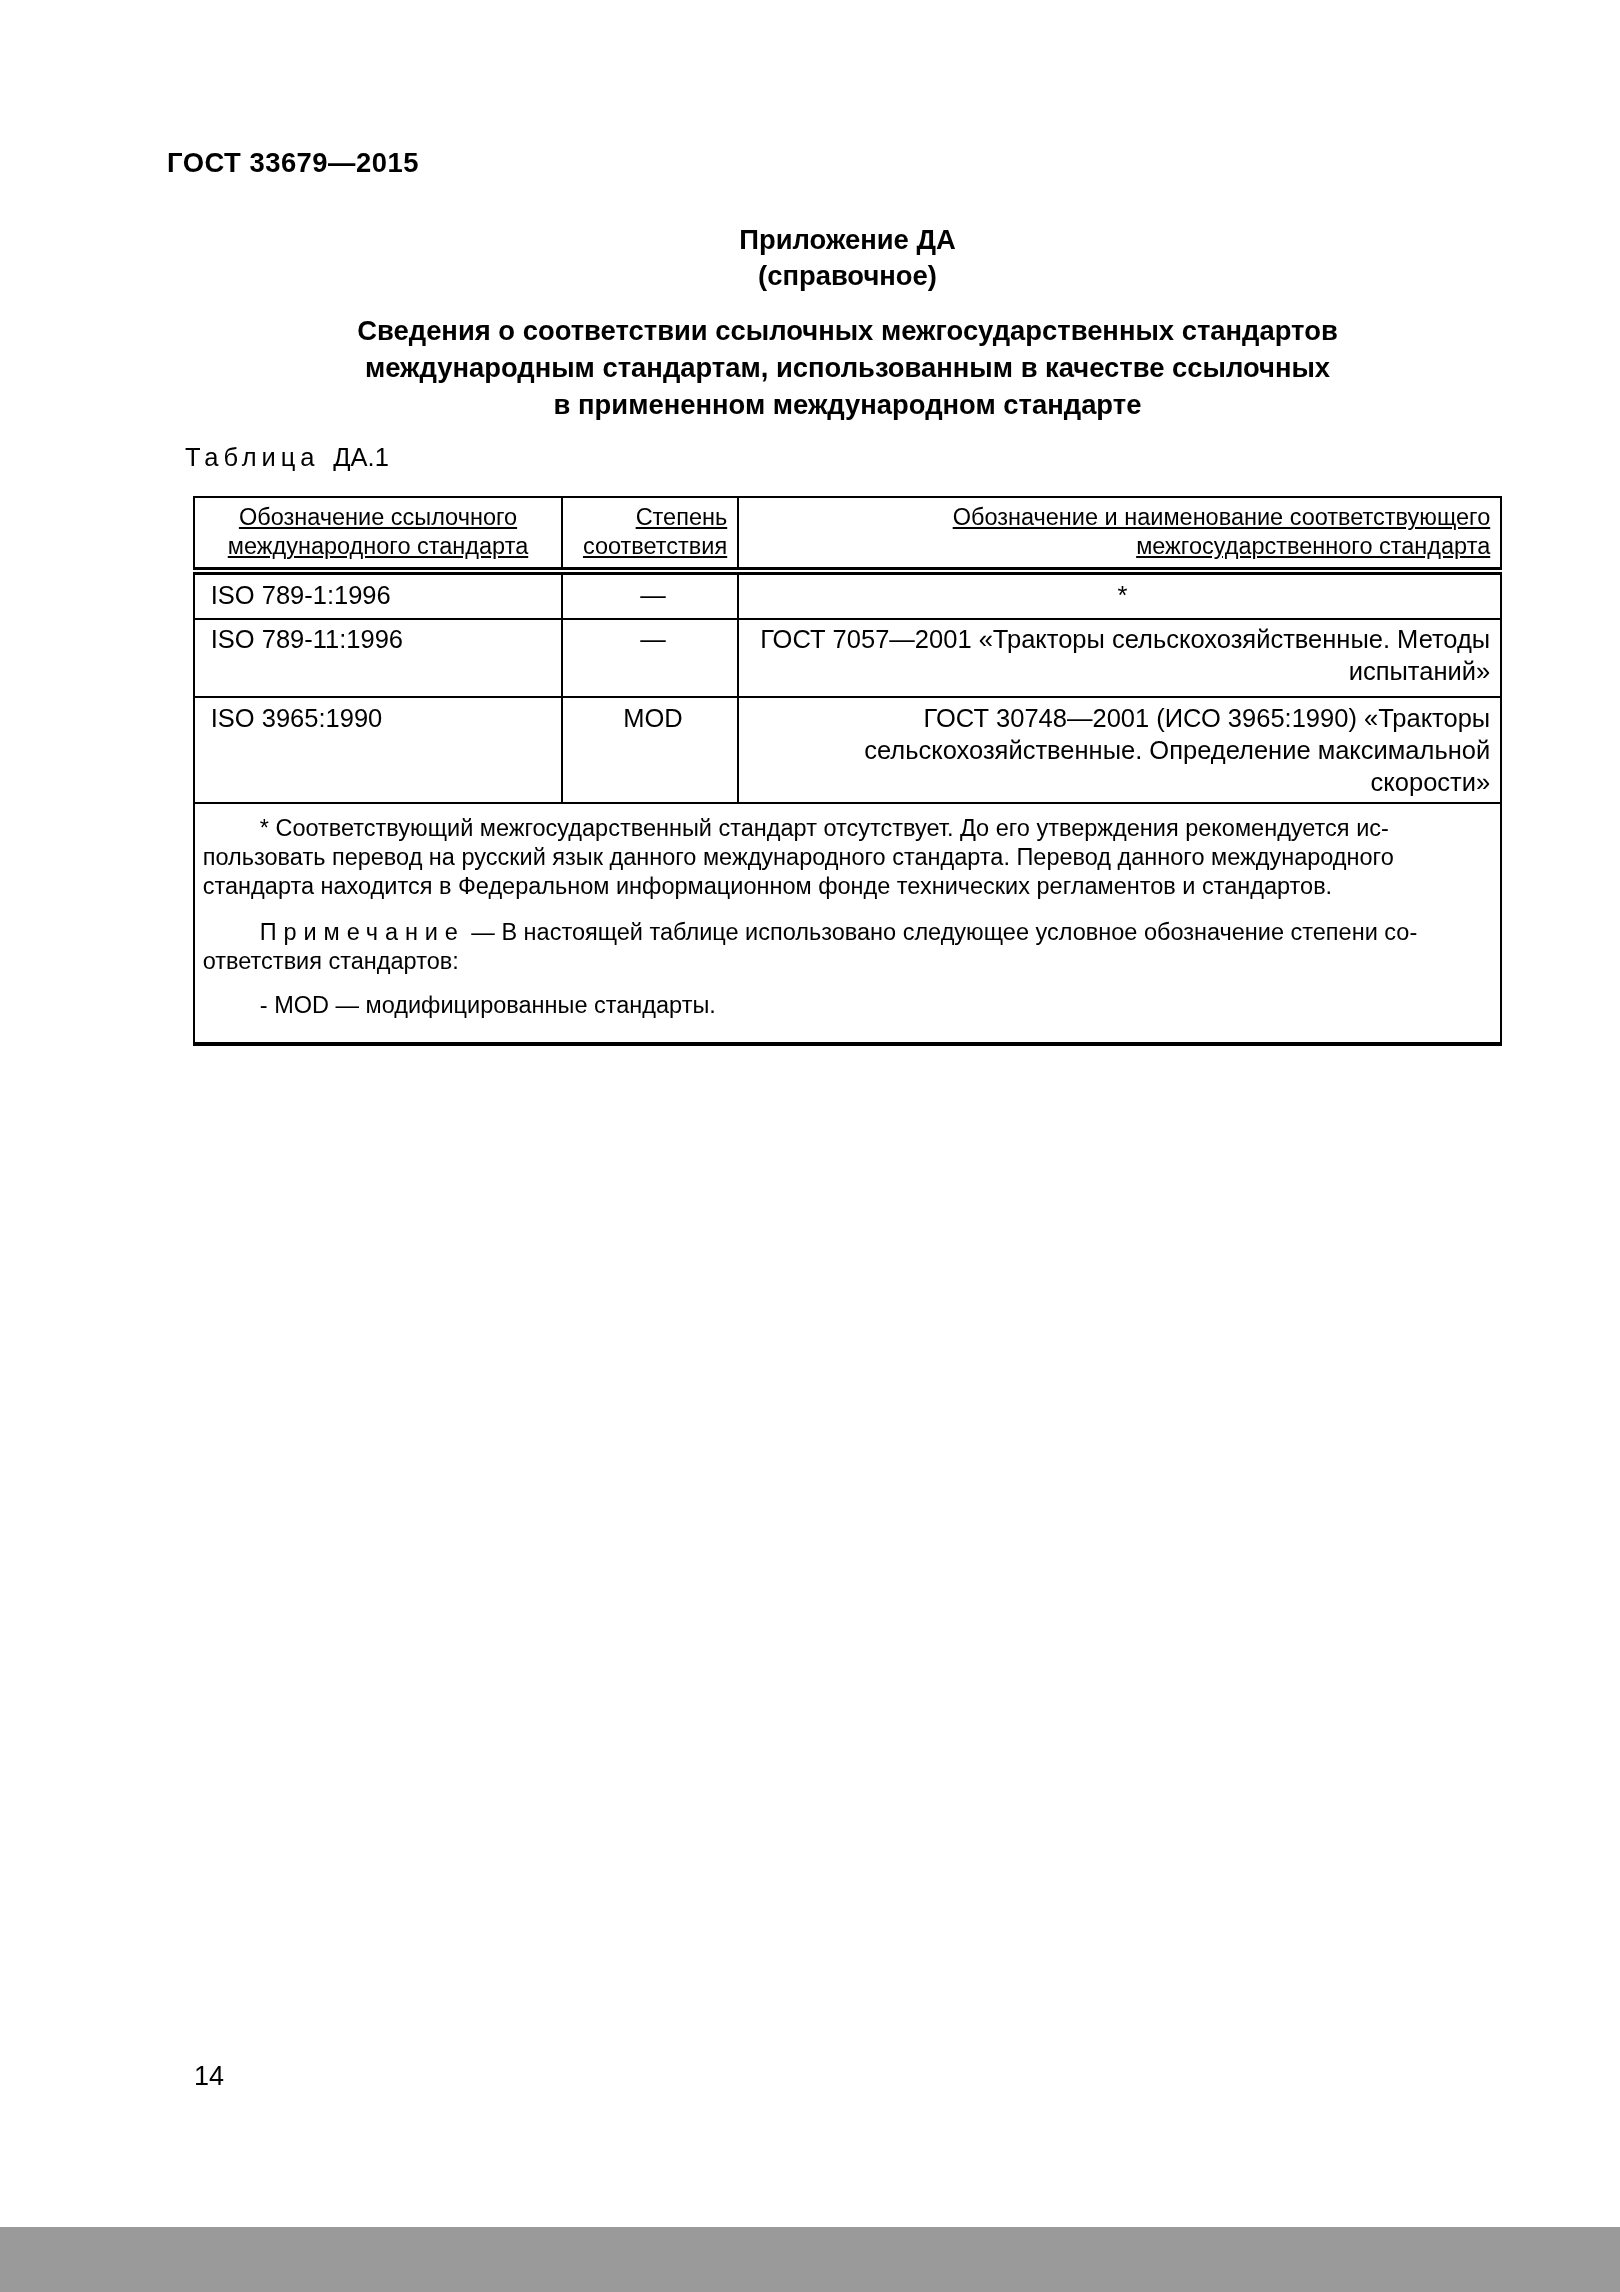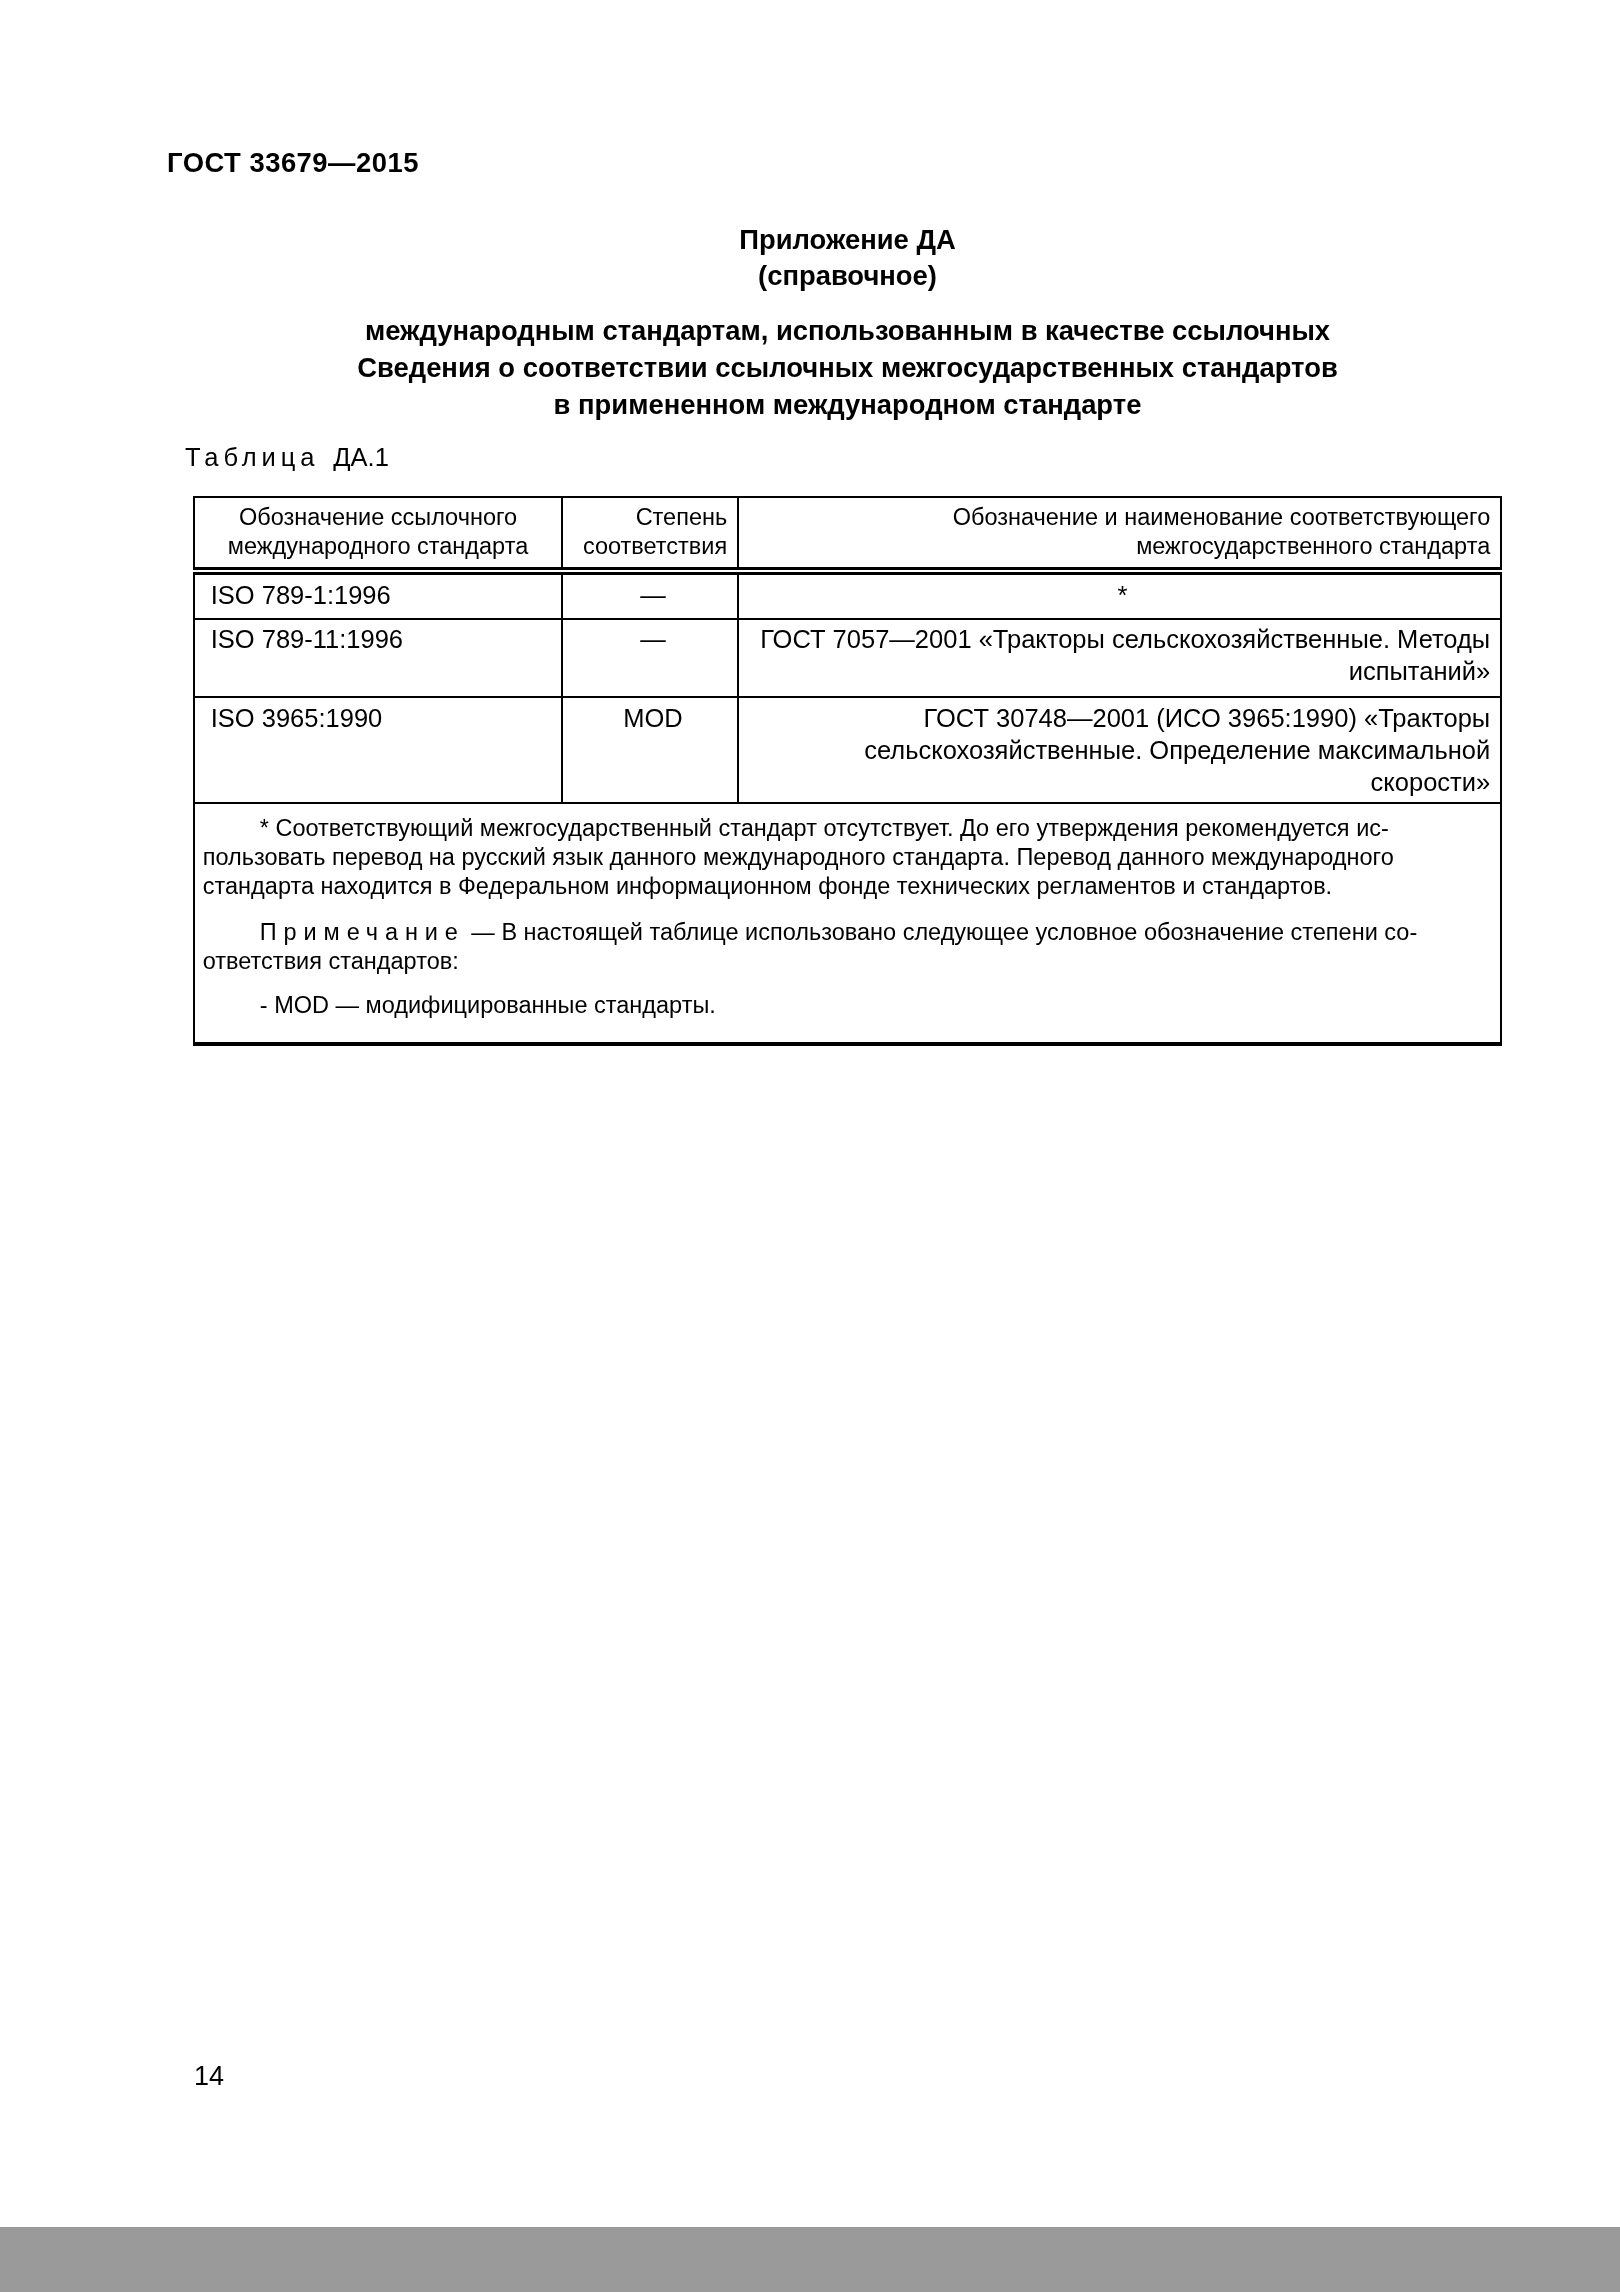--- a/index.html
+++ b/index.html
@@ -34,20 +34,21 @@
     font-size:25.5px;
     border:2.9px solid #000;
     border-bottom:4.9px solid #000;
   }
   table.gost th{
     font-weight:normal;font-size:23.5px;line-height:29px;
     text-align:center;vertical-align:middle;
     padding:3.9px 9.8px;
     height:61px;
     border-bottom:8.8px double #000;
+    text-decoration:underline;
   }
   table.gost th + th, td.vline{
     border-left:2px solid #000;
     text-align:right;
   }
   table.gost td{
     vertical-align:top;line-height:32px;
     padding:3.9px 9.8px 3.9px 15.7px;
     border-top:2px solid #000;
     margin-left:24px;
@@ -77,22 +78,22 @@
 <div class="page">
 
   <div class="doc-number">ГОСТ 33679—2015</div>
 
   <div class="appendix-block">
     <div>Приложение ДА</div>
     <div>(справочное)</div>
   </div>
 
   <div class="appendix-title">
+    <div>Сведения о соответствии ссылочных межгосударственных стандартов</div>
     <div>международным стандартам, использованным в качестве ссылочных</div>
-    <div>Сведения о соответствии ссылочных межгосударственных стандартов</div>
     <div>в примененном международном стандарте</div>
   </div>
 
   <div class="table-caption">
     <span class="spread-word">Таблица</span><span>ДА.1</span>
   </div>
 
   <table class="gost">
     <colgroup>
       <col style="width:368px">

